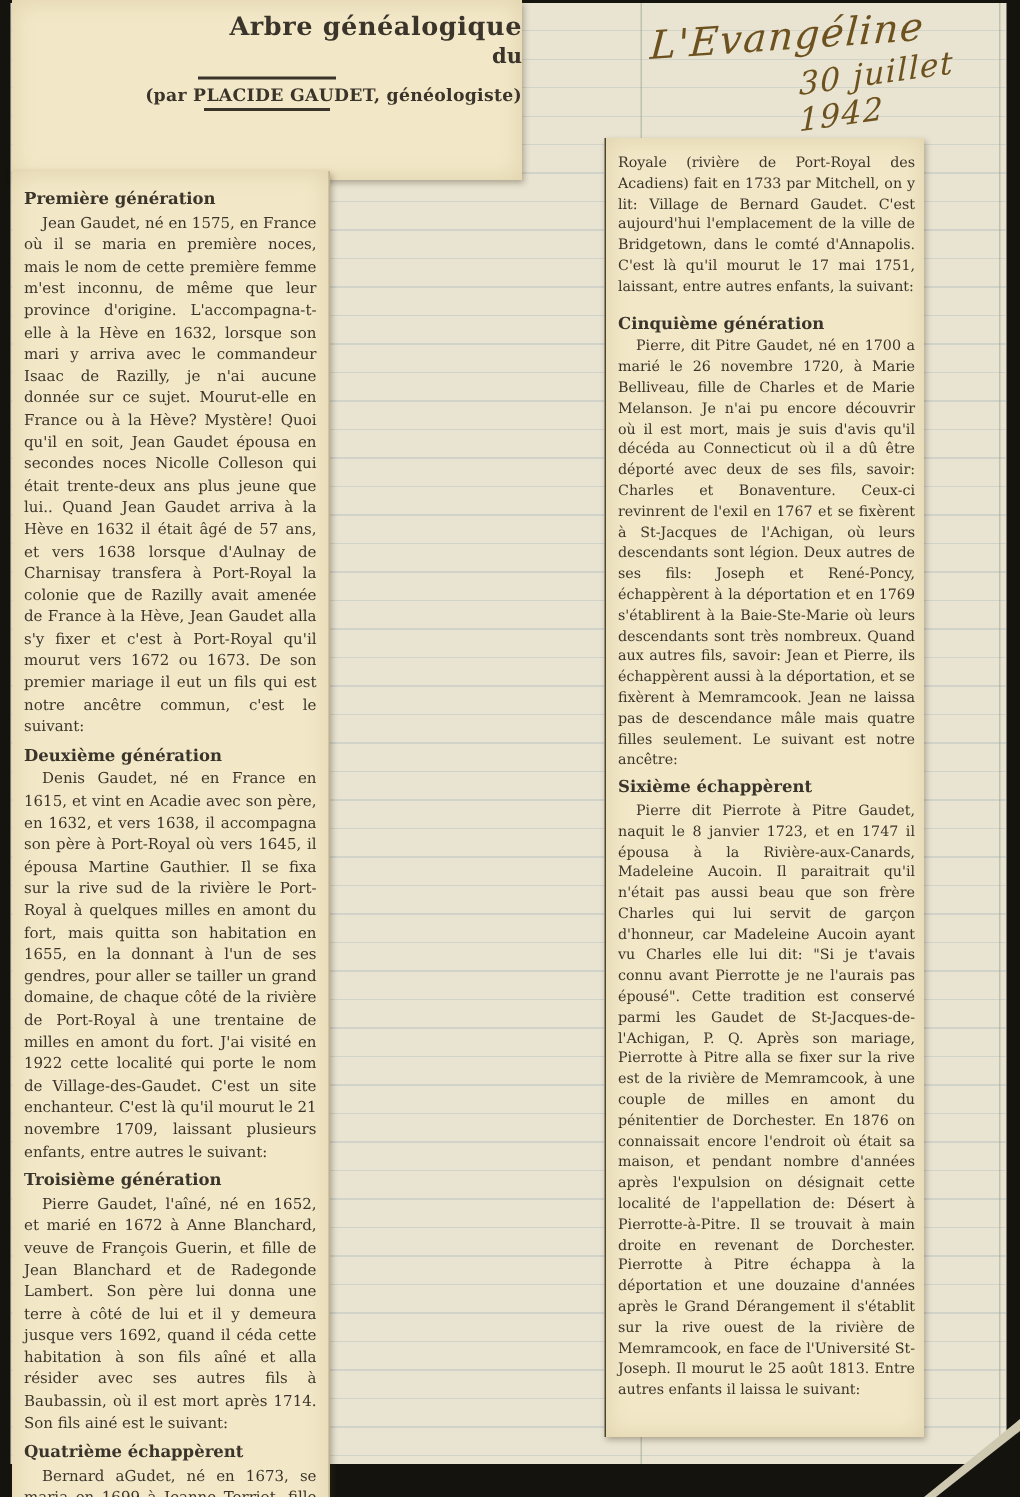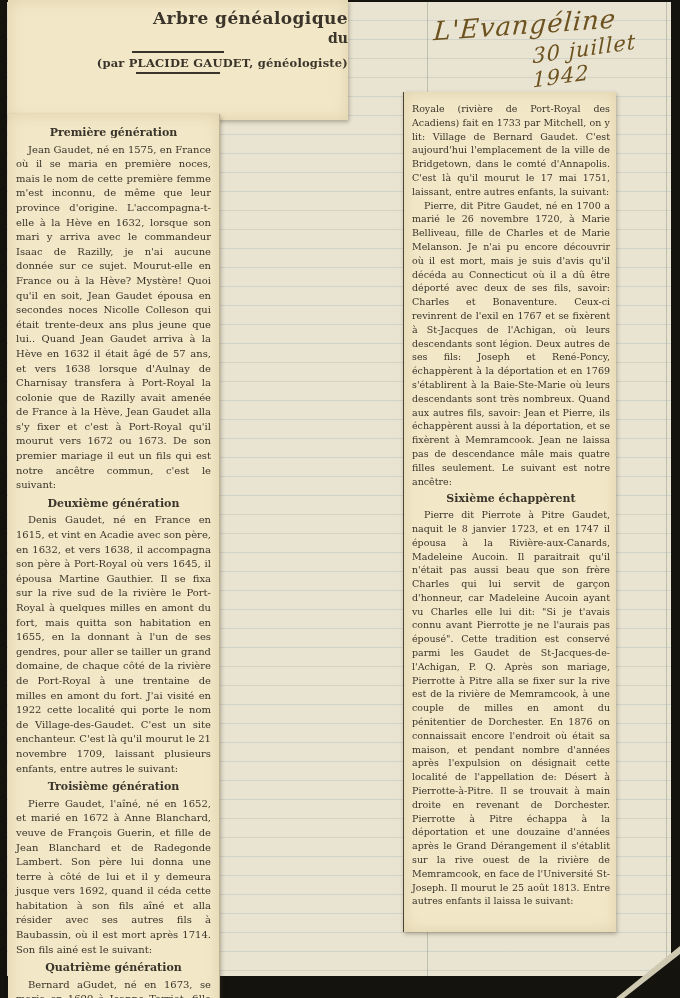--- a/index.html
+++ b/index.html
@@ -37,21 +37,21 @@
     left:1px;top:112px;width:212px;padding:8px 8px 10px 8px;box-sizing:border-box;
     font-size:10px;line-height:14.6px;
     border-right:1px solid rgba(90,80,60,.35);
   }
   .right-strip{
     left:348px;top:90px;width:213px;padding:10px 6px 24px 8px;box-sizing:border-box;
     font-size:9.5px;line-height:13.8px;
     border-left:1.5px solid #4a4336;
     margin-left:48px;
   }
-  .gen{font-size:11px;font-weight:bold;text-align:center;margin:4px 0 2px 0;}
+  .gen{font-size:11px;font-weight:bold;margin:4px 0 2px 0;}
   p.body{margin:0;text-align:justify;text-indent:12px;hyphens:auto;-webkit-hyphens:auto;}
   
   .handwriting{
     position:absolute;left:428px;top:6px;z-index:3;color:#6d521f;
     font-style:italic;transform:rotate(-4deg);
   }
   .hw1{font-size:26px;letter-spacing:1px;transform:skewX(-8deg);}
   .hw2{font-size:21px;margin:0 0 0 96px;letter-spacing:1px;transform:rotate(-4deg) skewX(-8deg);}
   
   .corner-light{position:absolute;right:0;bottom:0;width:0;height:0;z-index:4;
@@ -80,26 +80,27 @@
       <div class="rule rule-byline"></div>
     </div>
 
     <div class="clipping left-strip">
       <div class="gen">Première génération</div>
       <p class="body">Jean Gaudet, né en 1575, en France où il se maria en première noces, mais le nom de cette première femme m'est inconnu, de même que leur province d'origine. L'accompagna-t-elle à la Hève en 1632, lorsque son mari y arriva avec le commandeur Isaac de Razilly, je n'ai aucune donnée sur ce sujet. Mourut-elle en France ou à la Hève? Mystère! Quoi qu'il en soit, Jean Gaudet épousa en secondes noces Nicolle Colleson qui était trente-deux ans plus jeune que lui.. Quand Jean Gaudet arriva à la Hève en 1632 il était âgé de 57 ans, et vers 1638 lorsque d'Aulnay de Charnisay transfera à Port-Royal la colonie que de Razilly avait amenée de France à la Hève, Jean Gaudet alla s'y fixer et c'est à Port-Royal qu'il mourut vers 1672 ou 1673. De son premier mariage il eut un fils qui est notre ancêtre commun, c'est le suivant:</p>
       <div class="gen">Deuxième génération</div>
       <p class="body">Denis Gaudet, né en France en 1615, et vint en Acadie avec son père, en 1632, et vers 1638, il accompagna son père à Port-Royal où vers 1645, il épousa Martine Gauthier. Il se fixa sur la rive sud de la rivière le Port-Royal à quelques milles en amont du fort, mais quitta son habitation en 1655, en la donnant à l'un de ses gendres, pour aller se tailler un grand domaine, de chaque côté de la rivière de Port-Royal à une trentaine de milles en amont du fort. J'ai visité en 1922 cette localité qui porte le nom de Village-des-Gaudet. C'est un site enchanteur. C'est là qu'il mourut le 21 novembre 1709, laissant plusieurs enfants, entre autres le suivant:</p>
       <div class="gen">Troisième génération</div>
       <p class="body">Pierre Gaudet, l'aîné, né en 1652, et marié en 1672 à Anne Blanchard, veuve de François Guerin, et fille de Jean Blanchard et de Radegonde Lambert. Son père lui donna une terre à côté de lui et il y demeura jusque vers 1692, quand il céda cette habitation à son fils aîné et alla résider avec ses autres fils à Baubassin, où il est mort après 1714. Son fils ainé est le suivant:</p>
-      <div class="gen">Quatrième génération</div>
+      <div class="gen">Quatrième échappèrent</div>
       <p class="body">Bernard aGudet, né en 1673, se maria en 1699 à Jeanne Terriot, fille de Claude et de Jeanne Gautrot. Il fut l'un des notables de la localité et sur le plan de la rivière d'Annapolis</p>
     </div>
 
     <div class="clipping right-strip">
       <p class="body" style="text-indent:0;">Royale (rivière de Port-Royal des Acadiens) fait en 1733 par Mitchell, on y lit: Village de Bernard Gaudet. C'est aujourd'hui l'emplacement de la ville de Bridgetown, dans le comté d'Annapolis. C'est là qu'il mourut le 17 mai 1751, laissant, entre autres enfants, la suivant:</p>
+      <div class="gen" style="margin-top:10px;">Cinquième génération</div>
       <p class="body">Pierre, dit Pitre Gaudet, né en 1700 a marié le 26 novembre 1720, à Marie Belliveau, fille de Charles et de Marie Melanson. Je n'ai pu encore découvrir où il est mort, mais je suis d'avis qu'il décéda au Connecticut où il a dû être déporté avec deux de ses fils, savoir: Charles et Bonaventure. Ceux-ci revinrent de l'exil en 1767 et se fixèrent à St-Jacques de l'Achigan, où leurs descendants sont légion. Deux autres de ses fils: Joseph et René-Poncy, échappèrent à la déportation et en 1769 s'établirent à la Baie-Ste-Marie où leurs descendants sont très nombreux. Quand aux autres fils, savoir: Jean et Pierre, ils échappèrent aussi à la déportation, et se fixèrent à Memramcook. Jean ne laissa pas de descendance mâle mais quatre filles seulement. Le suivant est notre ancêtre:</p>
       <div class="gen">Sixième échappèrent</div>
       <p class="body">Pierre dit Pierrote à Pitre Gaudet, naquit le 8 janvier 1723, et en 1747 il épousa à la Rivière-aux-Canards, Madeleine Aucoin. Il paraitrait qu'il n'était pas aussi beau que son frère Charles qui lui servit de garçon d'honneur, car Madeleine Aucoin ayant vu Charles elle lui dit: "Si je t'avais connu avant Pierrotte je ne l'aurais pas épousé". Cette tradition est conservé parmi les Gaudet de St-Jacques-de-l'Achigan, P. Q. Après son mariage, Pierrotte à Pitre alla se fixer sur la rive est de la rivière de Memramcook, à une couple de milles en amont du pénitentier de Dorchester. En 1876 on connaissait encore l'endroit où était sa maison, et pendant nombre d'années après l'expulsion on désignait cette localité de l'appellation de: Désert à Pierrotte-à-Pitre. Il se trouvait à main droite en revenant de Dorchester. Pierrotte à Pitre échappa à la déportation et une douzaine d'années après le Grand Dérangement il s'établit sur la rive ouest de la rivière de Memramcook, en face de l'Université St-Joseph. Il mourut le 25 août 1813. Entre autres enfants il laissa le suivant:</p>
     </div>
   </div>
 
   <div class="corner-light"></div>
   <div class="corner-dark"></div>
 </div>
 

